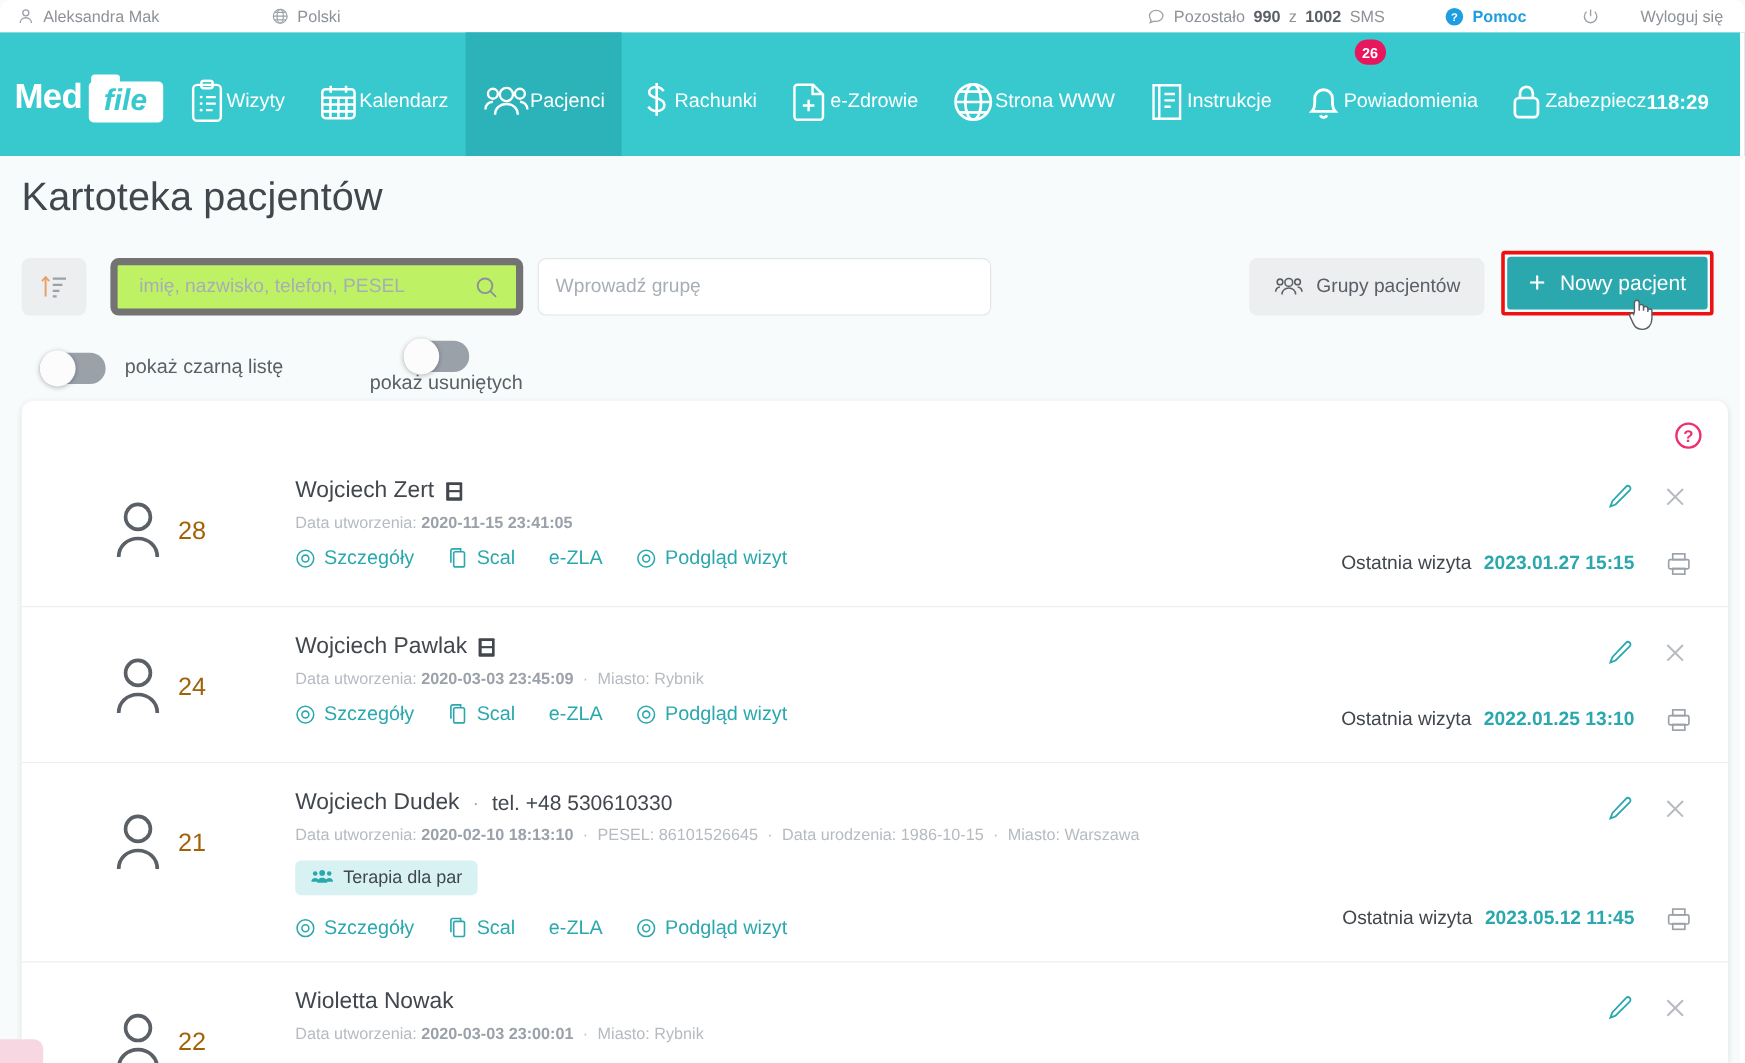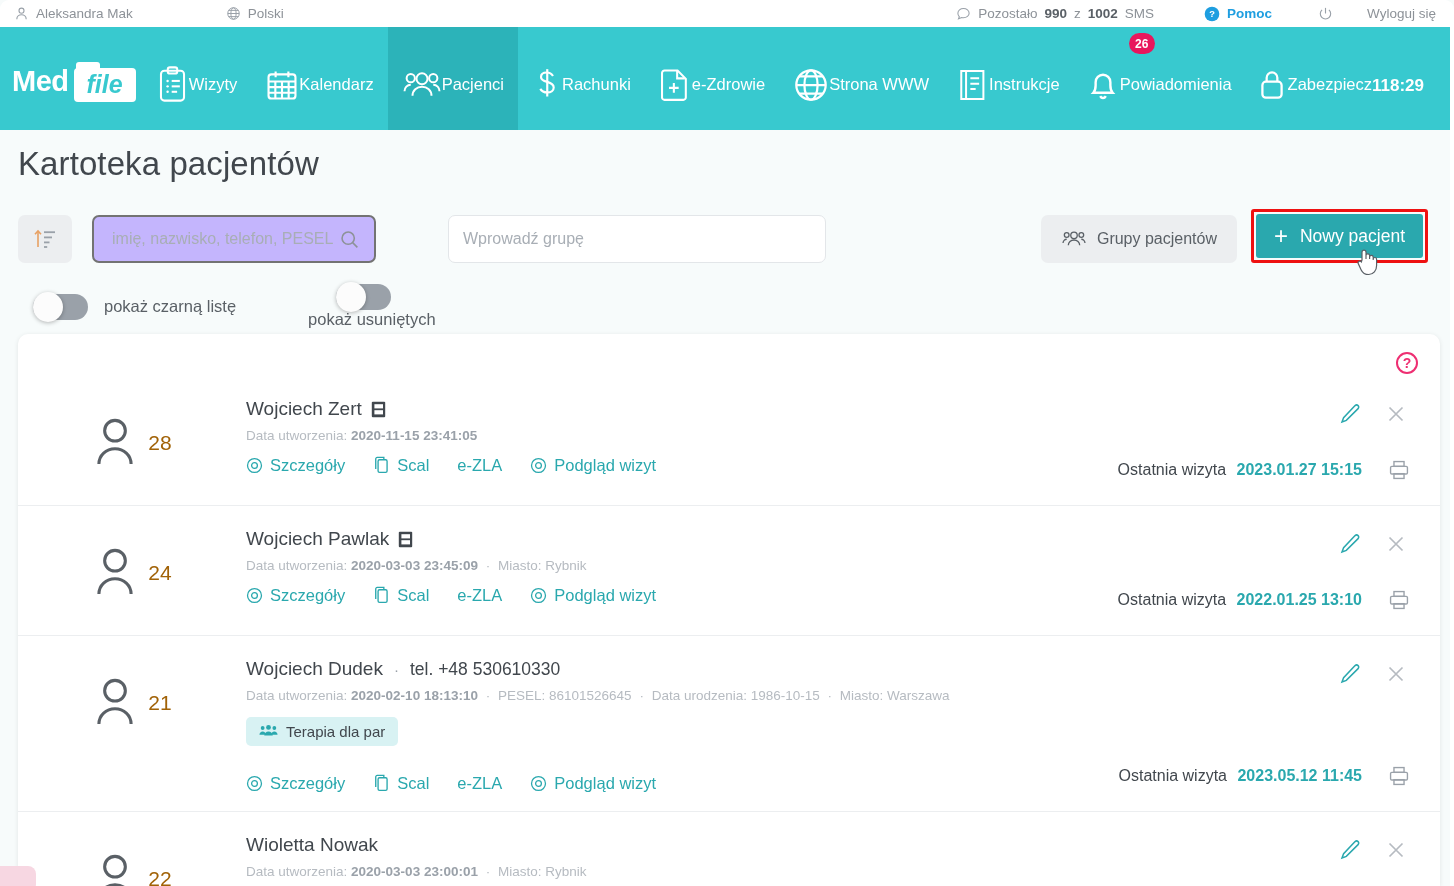--- a/index.html
+++ b/index.html
@@ -95,22 +95,22 @@
     letter-spacing: 0.1px;
   }
 
   .toolbar { position: absolute; top: 215px; left: 18px; right: 14px; height: 48px; }
   .sortbtn {
     position: absolute; left: 0; top: 0; width: 54px; height: 48px;
     background: #eceef0; border-radius: 7px;
     display: flex; align-items: center; justify-content: center; cursor: pointer;
   }
   .searchbox {
-    position: absolute; left: 74px; top: 0; width: 284px; height: 48px;
-    background: #c4b5fd; border: 2px solid #737373; border-radius: 7px;
+    position: absolute; left: 74px; top: 0; width: 344px; height: 48px;
+    background: #bef264; border: 6px solid #737373; border-radius: 7px;
     display: flex; align-items: center; padding: 0 14px 0 18px;
   }
   .searchbox input {
     flex: 1; border: none; outline: none; font-size: 16px;
     color: #5a6066; font-family: "Liberation Sans", sans-serif; background: transparent;
   }
   .searchbox input::placeholder { color: #a8aeb5; }
   .groupbox {
     position: absolute; left: 430px; top: 0; width: 378px; height: 48px;
     background: #fff; border: 1px solid #e3e6e9; border-radius: 7px;
@@ -193,21 +193,21 @@
   .row-name .sep { color: #9aa1a9; font-size: 15px; margin: 0 2px; }
   .row-name .tel { color: #41474d; font-size: 17.5px; }
   .row-meta {
     font-size: 13.5px; color: #b6bbc1; margin-bottom: 7px; line-height: 1.45;
   }
   .row-meta b { color: #9aa1a9; font-weight: bold; }
   .row-meta .dot { margin: 0 4px; }
   .tag {
     display: inline-flex; gap: 8px;
     background: #d8f2f3; border-radius: 5px; padding: 6px 13px;
-    font-size: 15px; color: #41474d; margin: 4px 0 12px 0;
+    font-size: 15px; color: #41474d; margin: 4px 0 2px 0;
   }
   .row-actions { display: flex; align-items: center; gap: 28px; margin-top: 10px; }
   .act {
     display: flex; align-items: center; gap: 7px;
     color: #2aa8ae; font-size: 16.5px; cursor: pointer; white-space: nowrap;
   }
   .row-right {
     width: 360px; flex: none; position: relative; align-self: stretch;
   }
   .row-icons {

